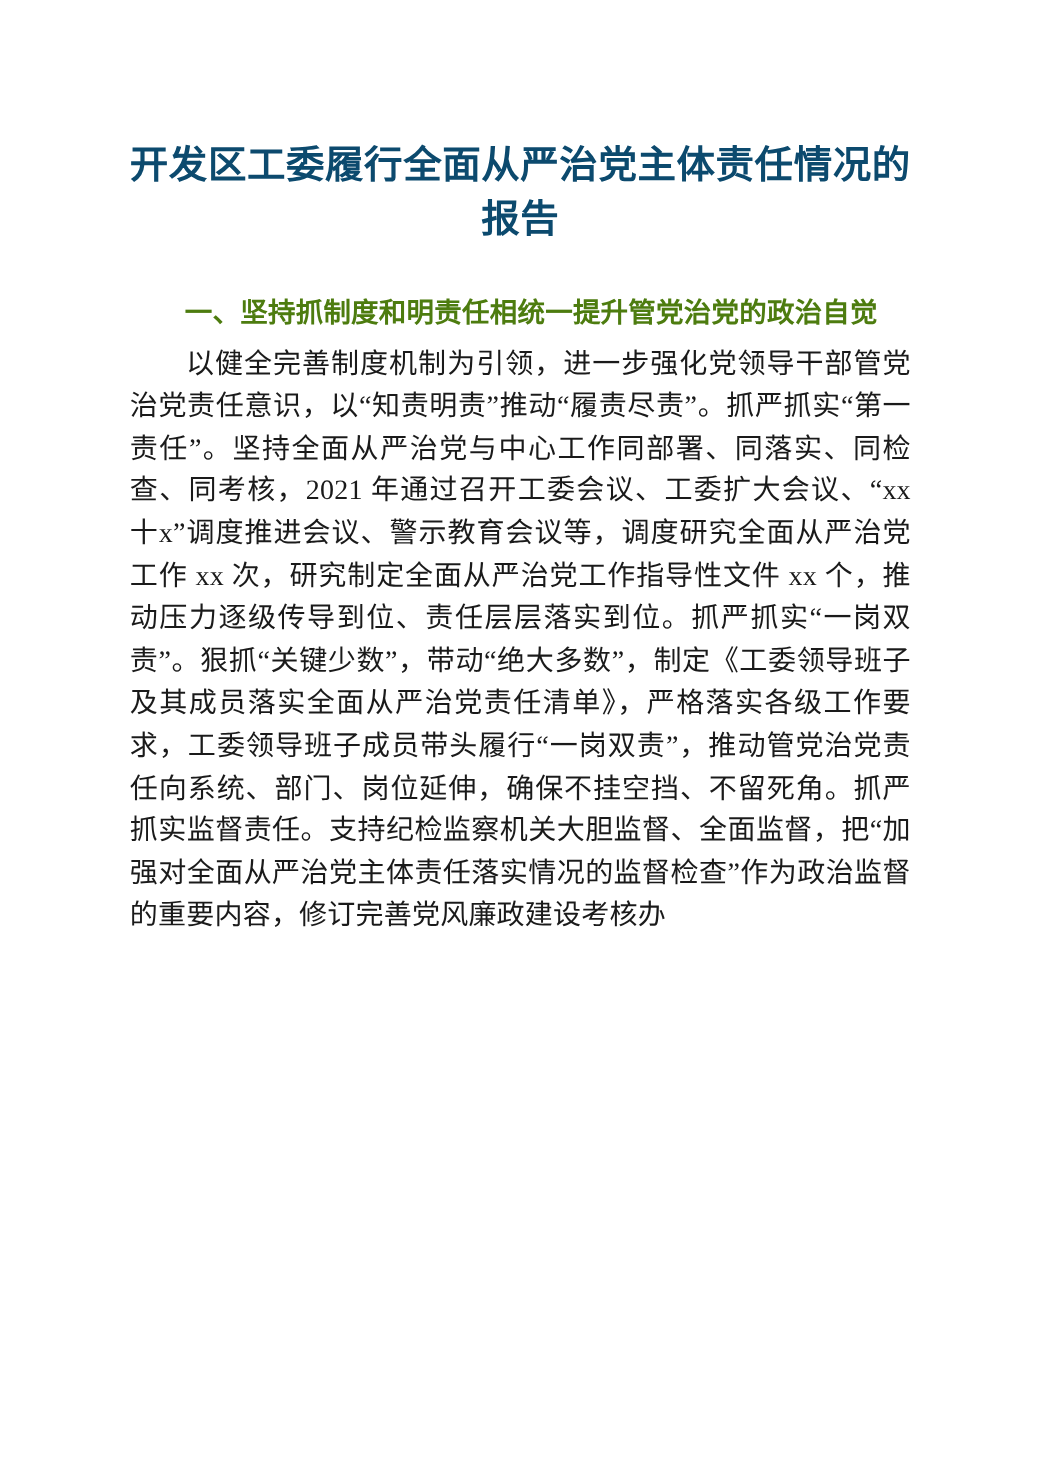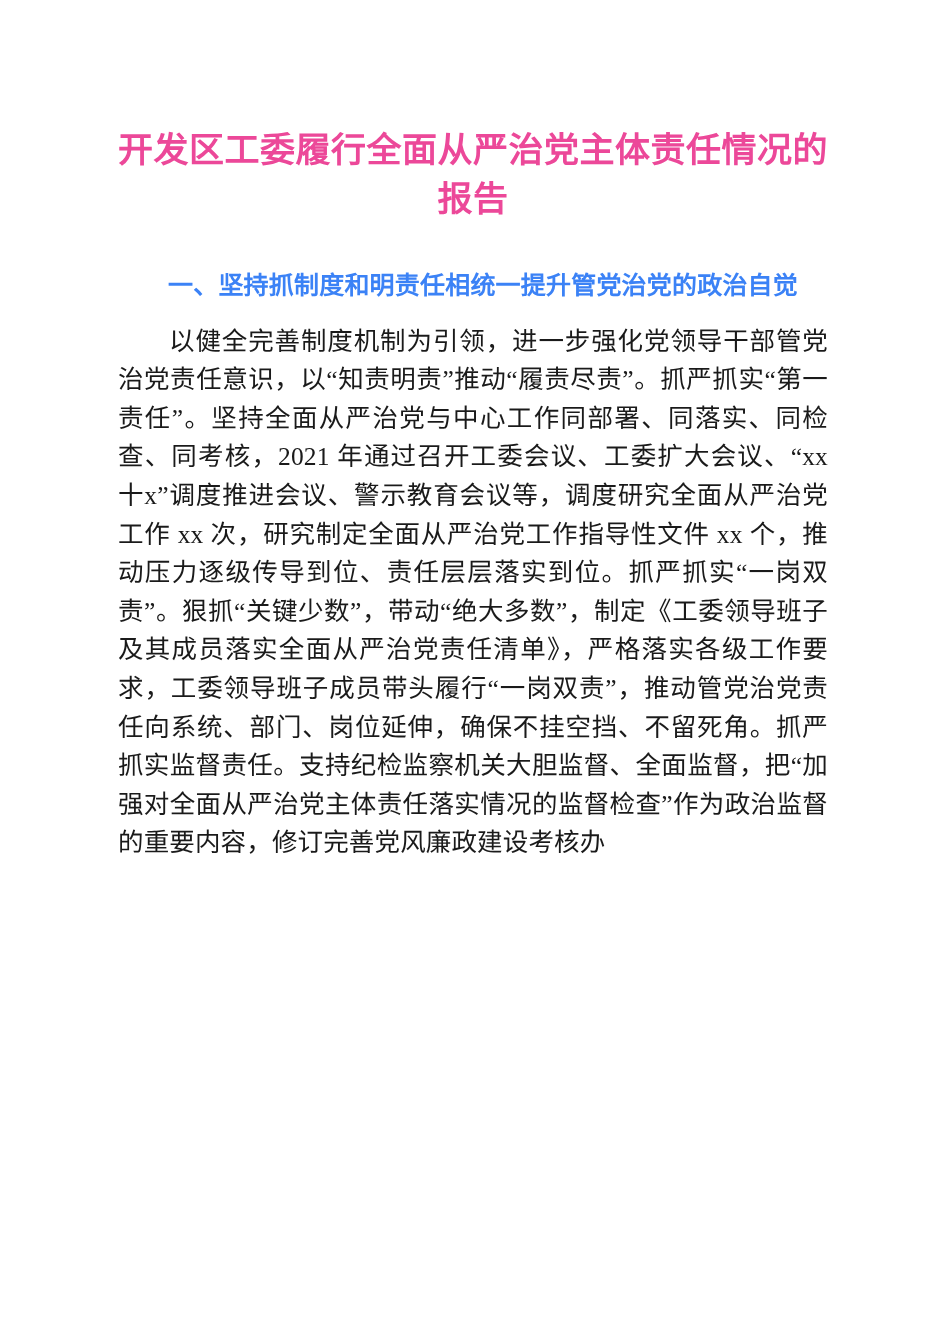--- a/index.html
+++ b/index.html
@@ -31,21 +31,21 @@
   
   .doc-title {
     margin: 0;
     padding-top: 126px;
     font-family: "Liberation Serif", "DejaVu Serif", serif;
     font-weight: 700;
     font-size: 35px;
     line-height: 49px;
     text-align: center;
     letter-spacing: 0.5px;
-    color: #ec4899;
+    color: #0c4a6e;
     text-rendering: optimizeLegibility;
   }
 
   
   .title-gap {
     height: 42px;
   }
 
   
   .para {
@@ -65,25 +65,25 @@
   
   .heading-1 {
     margin: 0;
     font-family: "Liberation Sans", "DejaVu Sans", sans-serif;
     font-weight: 700;
     font-size: 25px;
     line-height: 38.6px;
     text-indent: 50px;
     letter-spacing: 0.2px;
     text-align: left;
-    color: #3b82f6;
+    color: #4d7c0f;
   }
 
   .para + .heading-1 { margin-top: 2px; }
-  .heading-1 + .para { margin-top: 18px; }
+  .heading-1 + .para { margin-top: 7px; }
 </style>
 </head>
 <body>
 
 <div class="page">
   <div class="content">
 
     <h1 class="doc-title">开发区工委履行全面从严治党主体责任情况的报告</h1>
 
     <div class="title-gap"></div>

